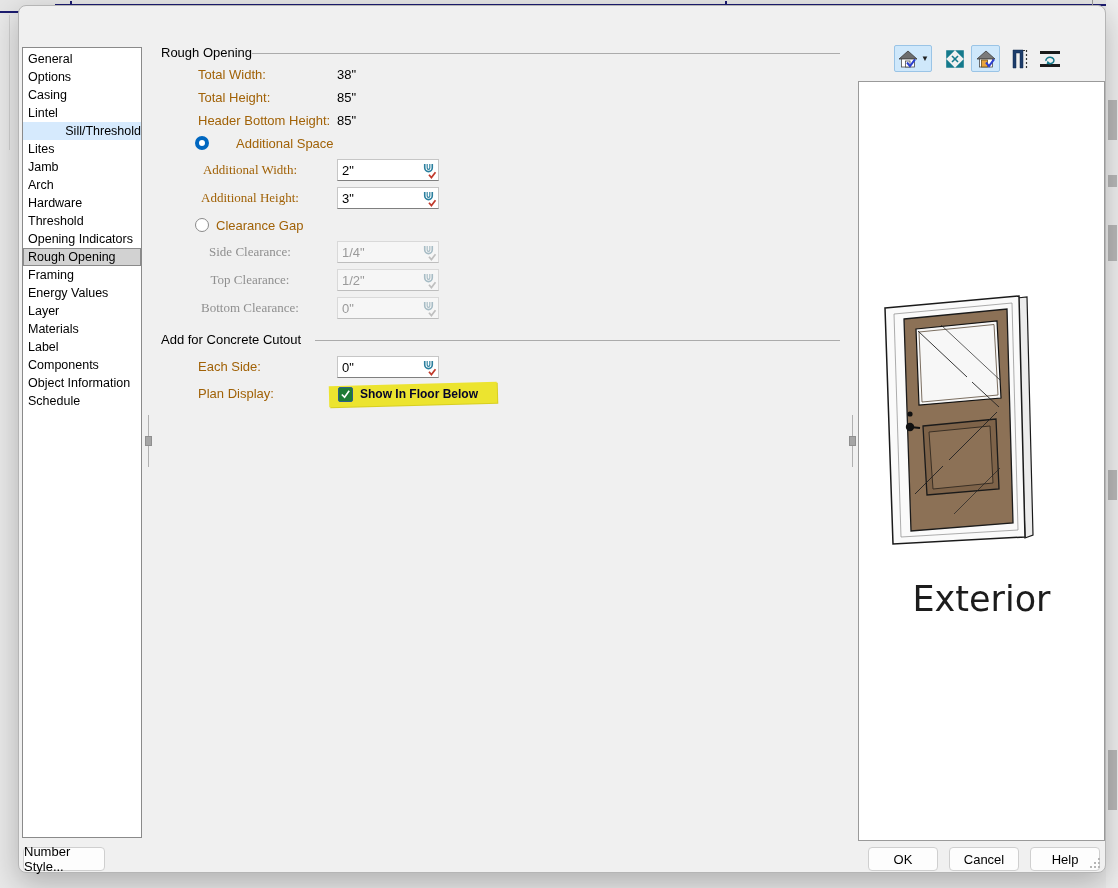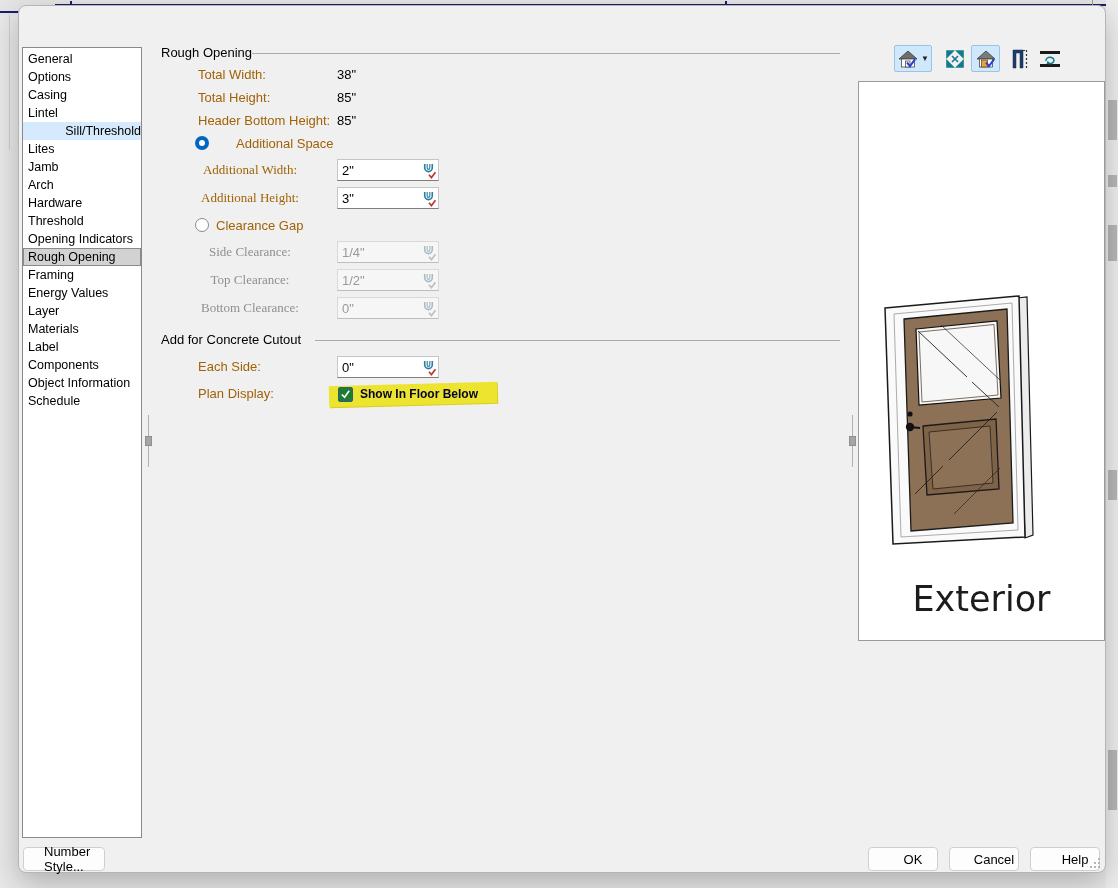--- a/index.html
+++ b/index.html
@@ -65,29 +65,29 @@
   .splitter { width:1px; background:#b0b0b0; }
   .grip { width:7px; height:10px; background:#a5a5a5; border:1px solid #8f8f8f; }
 
   
   .tb-btn { height:27px; display:flex; align-items:center; justify-content:center;
     border:1px solid transparent; border-radius:2px; }
   .tb-btn.active { background:#cfe8fb; border-color:#9ac4e6; }
   .tb-drop { font-size:8px; color:#222; margin-left:2px; }
 
   
-  .preview { left:839px; top:75px; width:247px; height:560px; background:#fff;
+  .preview { left:839px; top:75px; width:247px; height:760px; background:#fff;
     border:1px solid #9a9a9a; }
   .caption { width:100%; text-align:center; font-size:35px; color:#1c1c1c;
     font-family:"DejaVu Sans", sans-serif; }
 
   
   .btn { height:24px; background:#fdfdfd; border:1px solid #cfcfcf; border-radius:4px;
     font-size:13px; color:#000; display:flex; align-items:center; justify-content:center;
-    font-family:"Liberation Sans",sans-serif;padding-left:20px; }
+    font-family:"Liberation Sans",sans-serif; }
   .grip-dots { right:5px; bottom:4px; width:10px; height:10px;
     background:
       radial-gradient(circle at 9px 1px,#b5b5b5 1px,transparent 1.2px),
       radial-gradient(circle at 9px 5px,#b5b5b5 1px,transparent 1.2px),
       radial-gradient(circle at 5px 5px,#b5b5b5 1px,transparent 1.2px),
       radial-gradient(circle at 9px 9px,#b5b5b5 1px,transparent 1.2px),
       radial-gradient(circle at 5px 9px,#b5b5b5 1px,transparent 1.2px),
       radial-gradient(circle at 1px 9px,#b5b5b5 1px,transparent 1.2px); }
 </style>
 </head>

